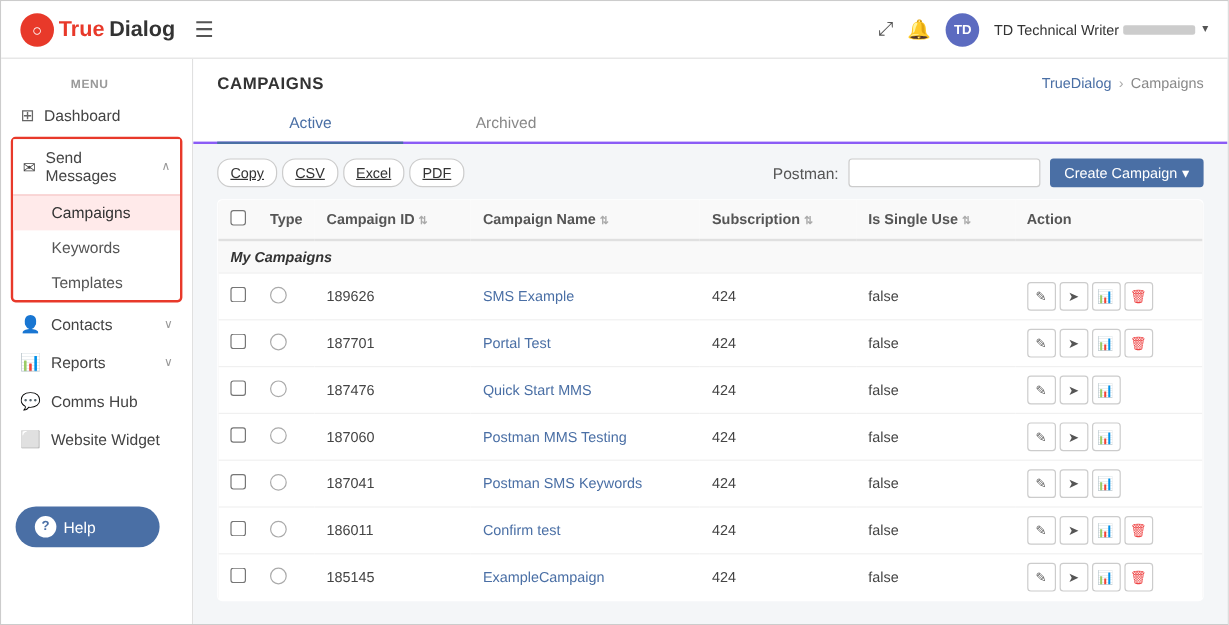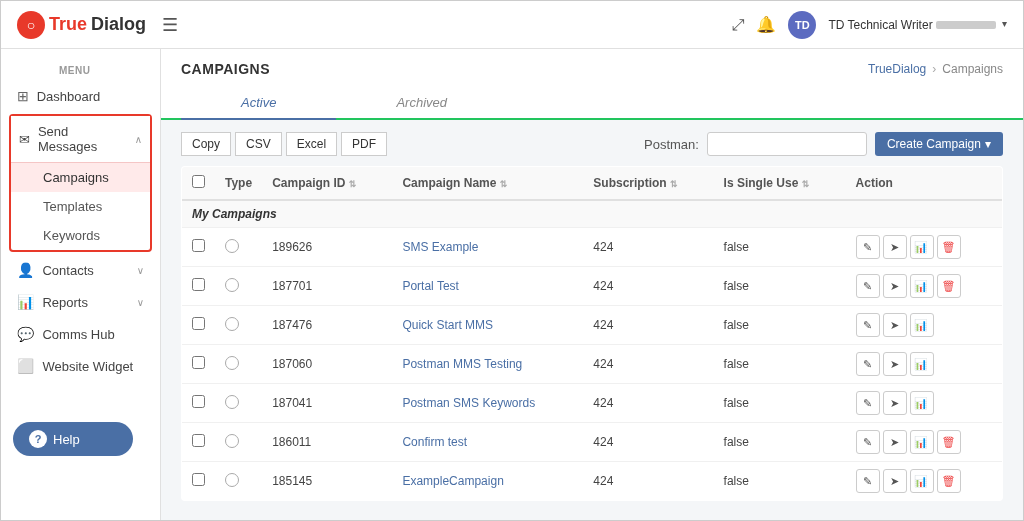--- a/index.html
+++ b/index.html
@@ -45,29 +45,29 @@
     
     .content { flex: 1; background: #f4f6f8; overflow: hidden; display: flex; flex-direction: column; }
     .content-header { background: #fff; padding: 12px 20px 0; border-bottom: none; flex-shrink: 0; }
     .breadcrumb-row { display: flex; justify-content: space-between; align-items: center; margin-bottom: 10px; }
     .page-title { font-size: 14px; font-weight: 700; color: #333; letter-spacing: 0.5px; }
     .breadcrumb { display: flex; align-items: center; gap: 6px; font-size: 12px; color: #888; }
     .breadcrumb-link { color: #4a6fa5; cursor: pointer; }
     .breadcrumb-sep { color: #aaa; }
 
     
-    .tabs-row { display: flex; border-bottom: 2px solid #22c55e; margin: 0 -20px; padding: 0 20px; font-style: italic; }
+    .tabs-row { display: flex; border-bottom: 2px solid #8b5cf6; margin: 0 -20px; padding: 0 20px; }
     .tab { padding: 8px 60px; font-size: 13px; cursor: pointer; color: #888; border-bottom: 2px solid transparent; margin-bottom: -2px; }
     .tab.active { color: #4a6fa5; border-bottom: 2px solid #4a6fa5; font-weight: 500; }
 
     
     .table-area { padding: 12px 20px; flex: 1; overflow-y: auto; }
     .toolbar-row { display: flex; align-items: center; justify-content: space-between; margin-bottom: 10px; }
     .btn-group { display: flex; gap: 4px; }
-    .btn-small { padding: 4px 10px; font-size: 12px; border: 1px solid #ccc; background: #fff; border-radius: 0; cursor: pointer; color: #333; }
+    .btn-small { padding: 4px 10px; font-size: 12px; border: 1px solid #ccc; background: #fff; border-radius: 11px; cursor: pointer; color: #333; text-decoration: underline; }
     .search-row { display: flex; align-items: center; gap: 8px; }
     .search-label { font-size: 13px; color: #555; }
     .search-input { border: 1px solid #ccc; border-radius: 3px; padding: 4px 8px; font-size: 12px; width: 160px; outline: none; }
     .create-btn { background: #4a6fa5; color: #fff; border: none; border-radius: 3px; padding: 5px 12px; font-size: 12px; cursor: pointer; display: flex; align-items: center; gap: 4px; }
 
     
     .data-table { width: 100%; border-collapse: collapse; background: #fff; border: 1px solid #e8e8e8; border-radius: 4px; overflow: hidden; font-size: 12px; }
     .data-table thead tr { background: #f9f9f9; border-bottom: 2px solid #e0e0e0; }
     .data-table th { padding: 8px 10px; text-align: left; font-weight: 600; color: #555; font-size: 12px; white-space: nowrap; }
     .data-table td { padding: 7px 10px; border-bottom: 1px solid #f0f0f0; color: #444; vertical-align: middle; }
@@ -125,24 +125,24 @@
       <div class="sidebar-group">
         <div class="sidebar-group-header">
           <span class="s-icon">✉</span>
           <span>Send Messages</span>
           <span class="arrow">∧</span>
         </div>
         <div class="sidebar-sub-item active">
           <span>Campaigns</span>
         </div>
         <div class="sidebar-sub-item2">
+          <span>Keywords</span>
+        </div>
+        <div class="sidebar-sub-item2">
           <span>Templates</span>
-        </div>
-        <div class="sidebar-sub-item2">
-          <span>Keywords</span>
         </div>
       </div>
 
       <div class="sidebar-item">
         <span class="s-icon">👤</span>
         <span>Contacts</span>
         <span class="arrow">∨</span>
       </div>
       <div class="sidebar-item">
         <span class="s-icon">📊</span>

